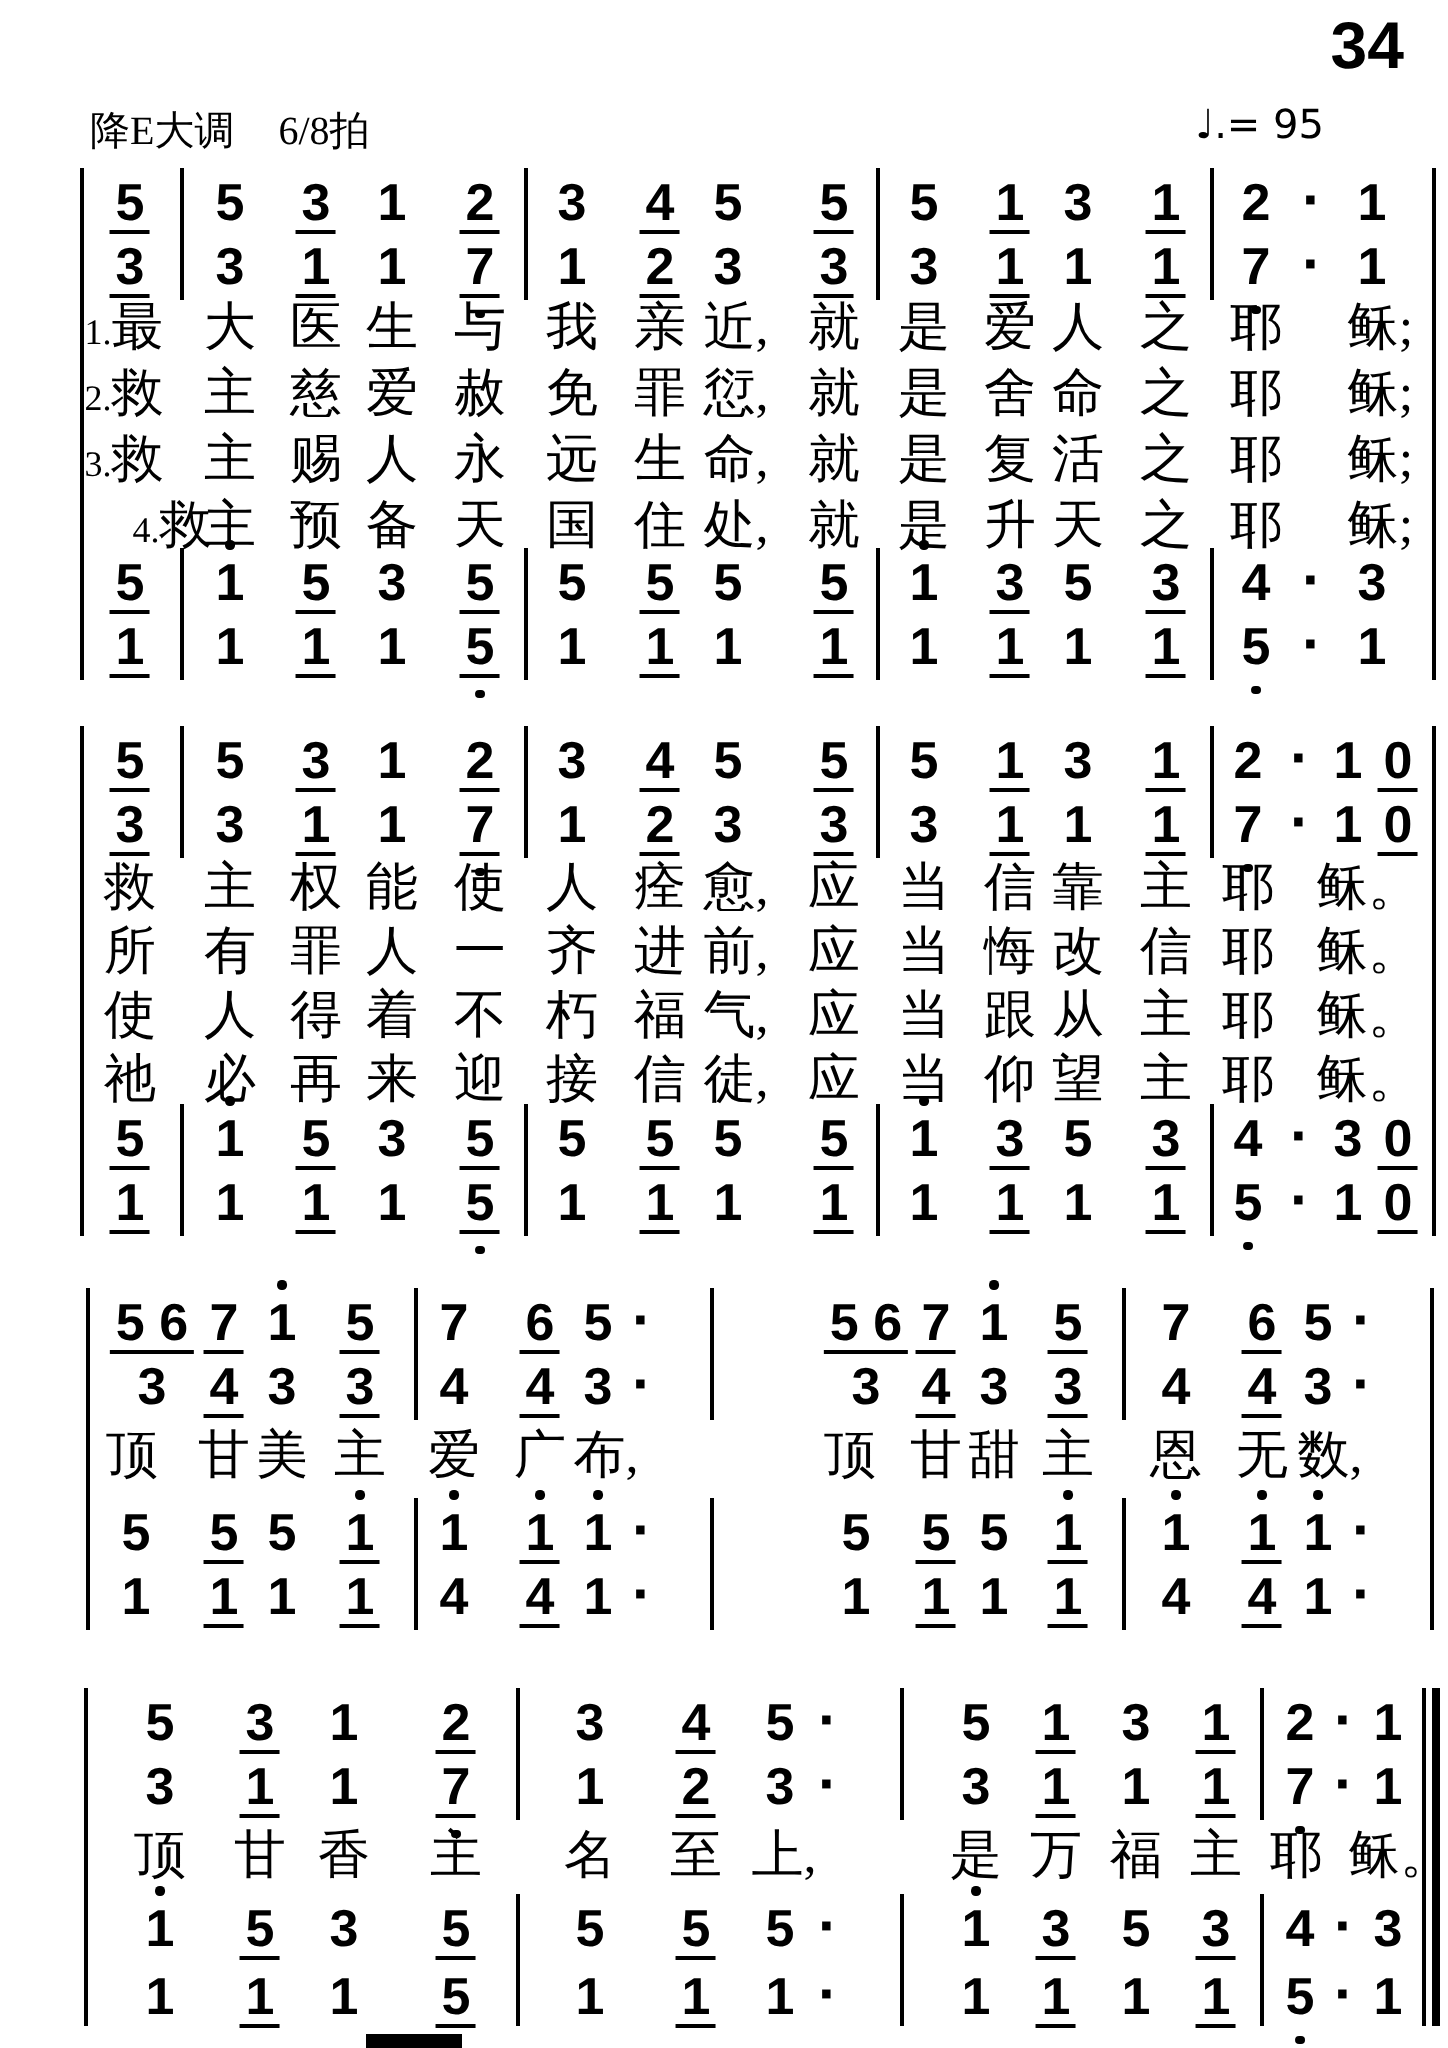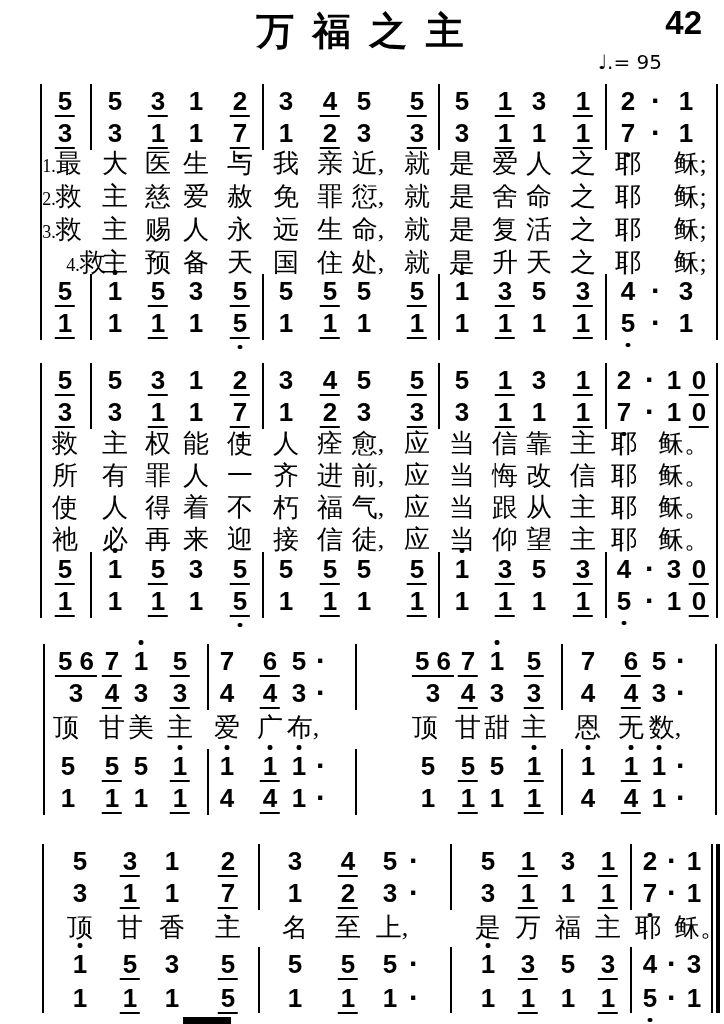--- a/index.html
+++ b/index.html
@@ -49,22 +49,24 @@
     white-space:pre;
   }
   .lyr .vnum{font-size:18px;font-family:"Liberation Serif","DejaVu Serif",serif;}
   .bar{position:absolute;background:#000;}
   .artifact{position:absolute;background:#000;}
 </style>
 </head>
 <body>
 
 <div class="page">
-  <div class="title">万 福 之 主</div>
-  <div class="hymn-no">42</div>
+  <div class="hymn-no">34</div>
+  <div class="meta">
+    <span>降E大调</span><span class="gap"></span><span>6/8拍</span>
+  </div>
   <div class="tempo">♩.= 95</div>
   <div id="score">
       <div class="bar" style="left: 40px; top: 84px; height: 256px; width: 2px;"></div>
       <div class="bar" style="left: 716px; top: 84px; height: 256px; width: 2px;"></div>
       <div class="bar" style="left: 90px; top: 84px; height: 66px; width: 2px;"></div>
       <div class="bar" style="left: 262px; top: 84px; height: 66px; width: 2px;"></div>
       <div class="bar" style="left: 438px; top: 84px; height: 66px; width: 2px;"></div>
       <div class="bar" style="left: 605px; top: 84px; height: 66px; width: 2px;"></div>
       <div class="bar" style="left: 90px; top: 274px; height: 66px; width: 2px;"></div>
       <div class="bar" style="left: 262px; top: 274px; height: 66px; width: 2px;"></div>

